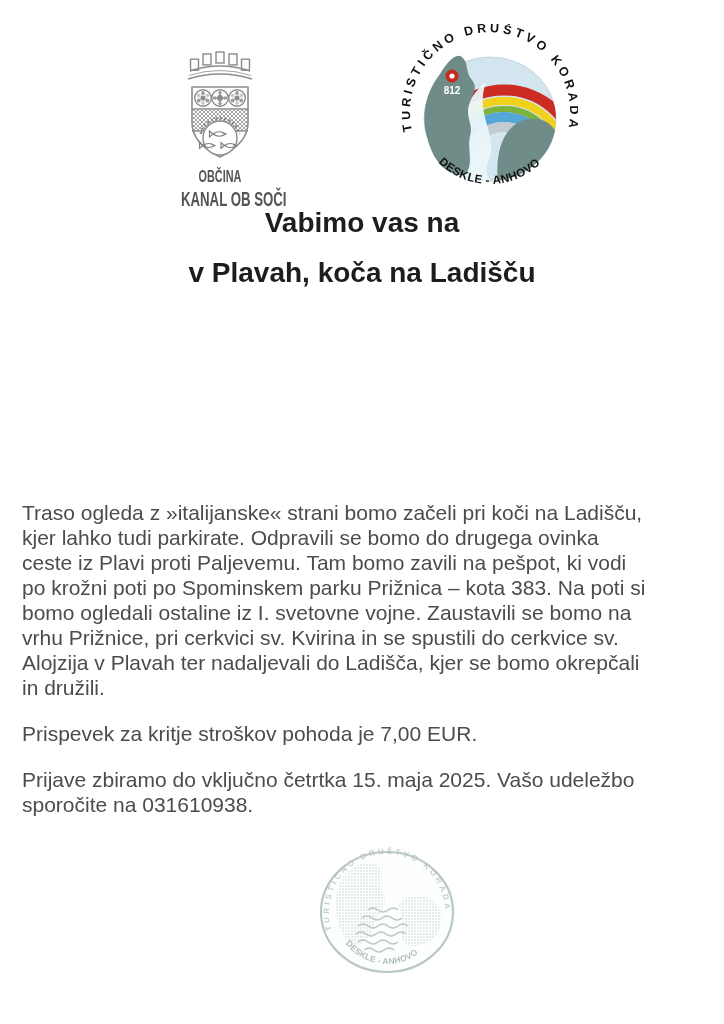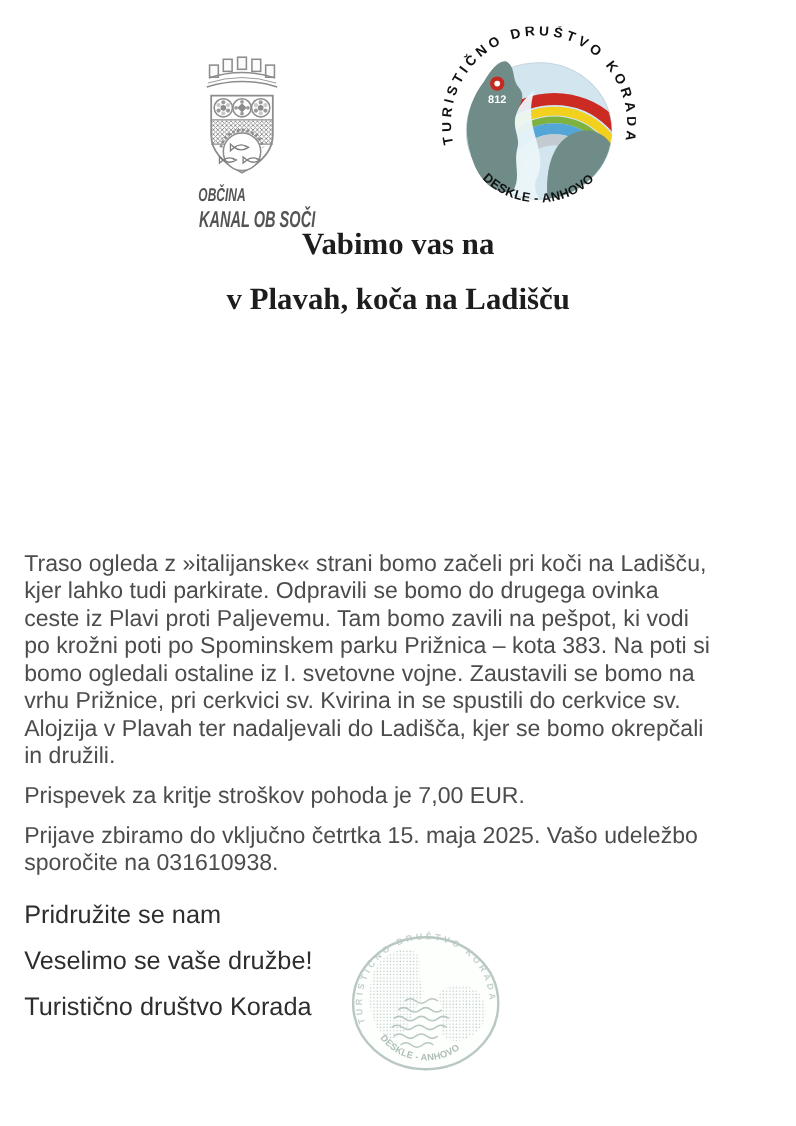--- a/index.html
+++ b/index.html
@@ -4,35 +4,35 @@
 <style>
   html,body{margin:0;padding:0;}
   body{
     width:724px;height:1024px;background:#ffffff;position:relative;overflow:hidden;
     font-family:"Liberation Sans", sans-serif;
     -webkit-font-smoothing:antialiased;
   }
   .abs{position:absolute;}
 
   
-  #muni-logo{left:158px;top:38px;width:124px;text-align:left;z-index:2;font-style:italic;}
+  #muni-logo{left:158px;top:38px;width:124px;text-align:center;z-index:2;}
   .muni-name{color:#545454;font-weight:bold;line-height:1.05;white-space:nowrap;}
   .muni-name .l1{font-size:17px;transform:scaleX(0.64);transform-origin:50% 50%;}
   .muni-name .l2{font-size:21px;transform:scaleX(0.63);transform-origin:50% 50%;margin-top:2px;}
 
   #club-logo{left:402px;top:24px;width:176px;height:178px;z-index:2;}
 
   
   #titles{top:198px;left:0;right:0;text-align:center;color:#1d1d1d;font-weight:bold;z-index:2;}
-  #titles .tline{font-size:28px;line-height:50px;height:50px;font-family:Liberation Serif, serif;}
+  #titles .tline{font-size:28px;line-height:50px;height:50px;}
 
   
   #main-text{top:500px;left:22px;width:680px;text-align:left;z-index:2;}
   .para{color:#4c4c4c;font-size:21px;line-height:25px;white-space:pre-line;margin:0;}
-  .para + .para{margin-top:11px;}
+  .para + .para{margin-top:21px;}
   .closing{margin-top:13px;color:#2d2d2d;font-size:23px;}
   .closing div{line-height:42px;height:42px;}
 
   
   #stamp{left:312px;top:846px;width:150px;height:136px;z-index:1;opacity:0.62;}
 </style>
 </head>
 <body>
 
 <div id="muni-logo" class="abs">
@@ -169,25 +169,20 @@
 kjer lahko tudi parkirate. Odpravili se bomo do drugega ovinka
 ceste iz Plavi proti Paljevemu. Tam bomo zavili na pešpot, ki vodi
 po krožni poti po Spominskem parku Prižnica – kota 383. Na poti si
 bomo ogledali ostaline iz I. svetovne vojne. Zaustavili se bomo na
 vrhu Prižnice, pri cerkvici sv. Kvirina in se spustili do cerkvice sv.
 Alojzija v Plavah ter nadaljevali do Ladišča, kjer se bomo okrepčali
 in družili.</p>
   <p class="para">Prispevek za kritje stroškov pohoda je 7,00 EUR.</p>
   <p class="para">Prijave zbiramo do vključno četrtka 15. maja 2025. Vašo udeležbo
 sporočite na 031610938.</p>
-  <div class="closing">
-    <div>Pridružite se nam</div>
-    <div>Veselimo se vaše družbe!</div>
-    <div>Turistično društvo Korada</div>
-  </div>
 </div>
 
 <div id="stamp" class="abs">
   <svg width="150" height="136" viewBox="0 0 150 136">
     <defs>
       <pattern id="sdots" width="3" height="3" patternUnits="userSpaceOnUse">
         <circle cx="1" cy="1" r="0.65" fill="#8fa79e"></circle>
       </pattern>
       <path id="arcTopStamp" d="M 20.5 85.8 A 58 58 0 1 1 129.5 85.8" fill="none"></path>
       <path id="arcBotStamp" d="M 32.5 96 A 52 52 0 0 0 117.5 96" fill="none"></path>

